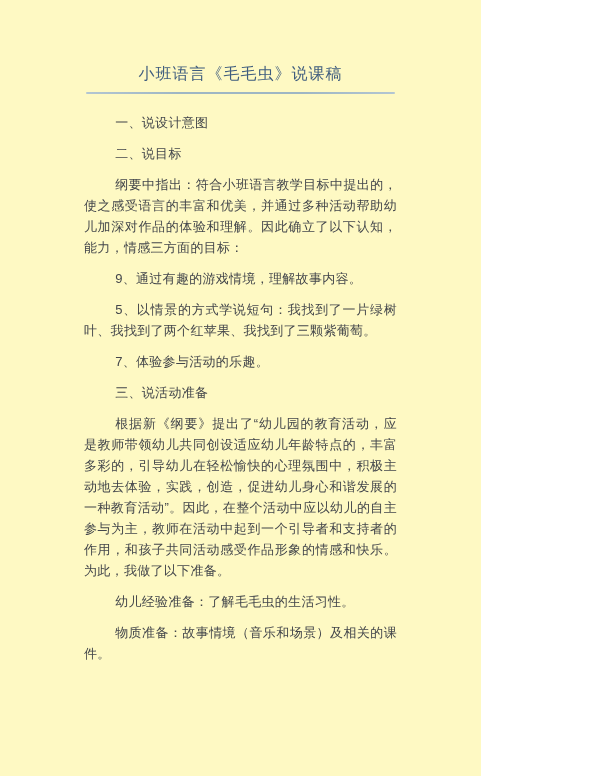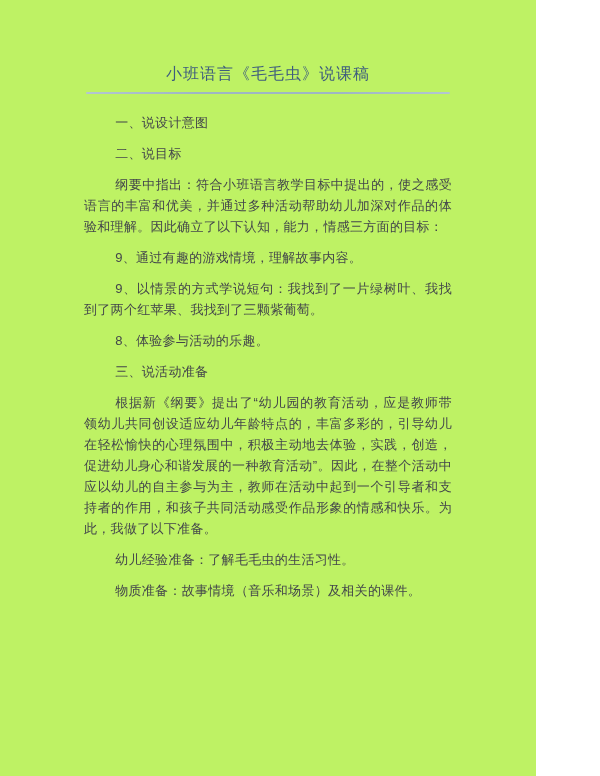--- a/index.html
+++ b/index.html
@@ -8,24 +8,24 @@
     background: #ffffff;
   }
   body {
     width: 600px;
     height: 776px;
     overflow: hidden;
     font-family: "Liberation Sans", "DejaVu Sans", sans-serif;
   }
   .page {
     box-sizing: border-box;
-    width: 536px;
+    width: 481px;
     height: 776px;
     padding: 62px 84px 0 84px;
-    background: #bef264;
+    background: #fef9c3;
   }
   .doc-title {
     margin: 0;
     padding: 0 0 6px 0;
     font-size: 16px;
     font-weight: 400;
     letter-spacing: 1px;
     color: #3e5c7e;
     text-align: center;
     line-height: 24px;
@@ -59,22 +59,22 @@
   <div class="content">
 
     <section>
       <p class="section-heading">一、说设计意图</p>
     </section>
 
     <section>
       <p class="section-heading">二、说目标</p>
       <p>纲要中指出：符合小班语言教学目标中提出的，使之感受语言的丰富和优美，并通过多种活动帮助幼儿加深对作品的体验和理解。因此确立了以下认知，能力，情感三方面的目标：</p>
       <p>9、通过有趣的游戏情境，理解故事内容。</p>
-      <p>9、以情景的方式学说短句：我找到了一片绿树叶、我找到了两个红苹果、我找到了三颗紫葡萄。</p>
-      <p>8、体验参与活动的乐趣。</p>
+      <p>5、以情景的方式学说短句：我找到了一片绿树叶、我找到了两个红苹果、我找到了三颗紫葡萄。</p>
+      <p>7、体验参与活动的乐趣。</p>
     </section>
 
     <section>
       <p class="section-heading">三、说活动准备</p>
       <p>根据新《纲要》提出了“幼儿园的教育活动，应是教师带领幼儿共同创设适应幼儿年龄特点的，丰富多彩的，引导幼儿在轻松愉快的心理氛围中，积极主动地去体验，实践，创造，促进幼儿身心和谐发展的一种教育活动”。因此，在整个活动中应以幼儿的自主参与为主，教师在活动中起到一个引导者和支持者的作用，和孩子共同活动感受作品形象的情感和快乐。为此，我做了以下准备。</p>
       <p>幼儿经验准备：了解毛毛虫的生活习性。</p>
       <p>物质准备：故事情境（音乐和场景）及相关的课件。</p>
     </section>
 
   </div>

